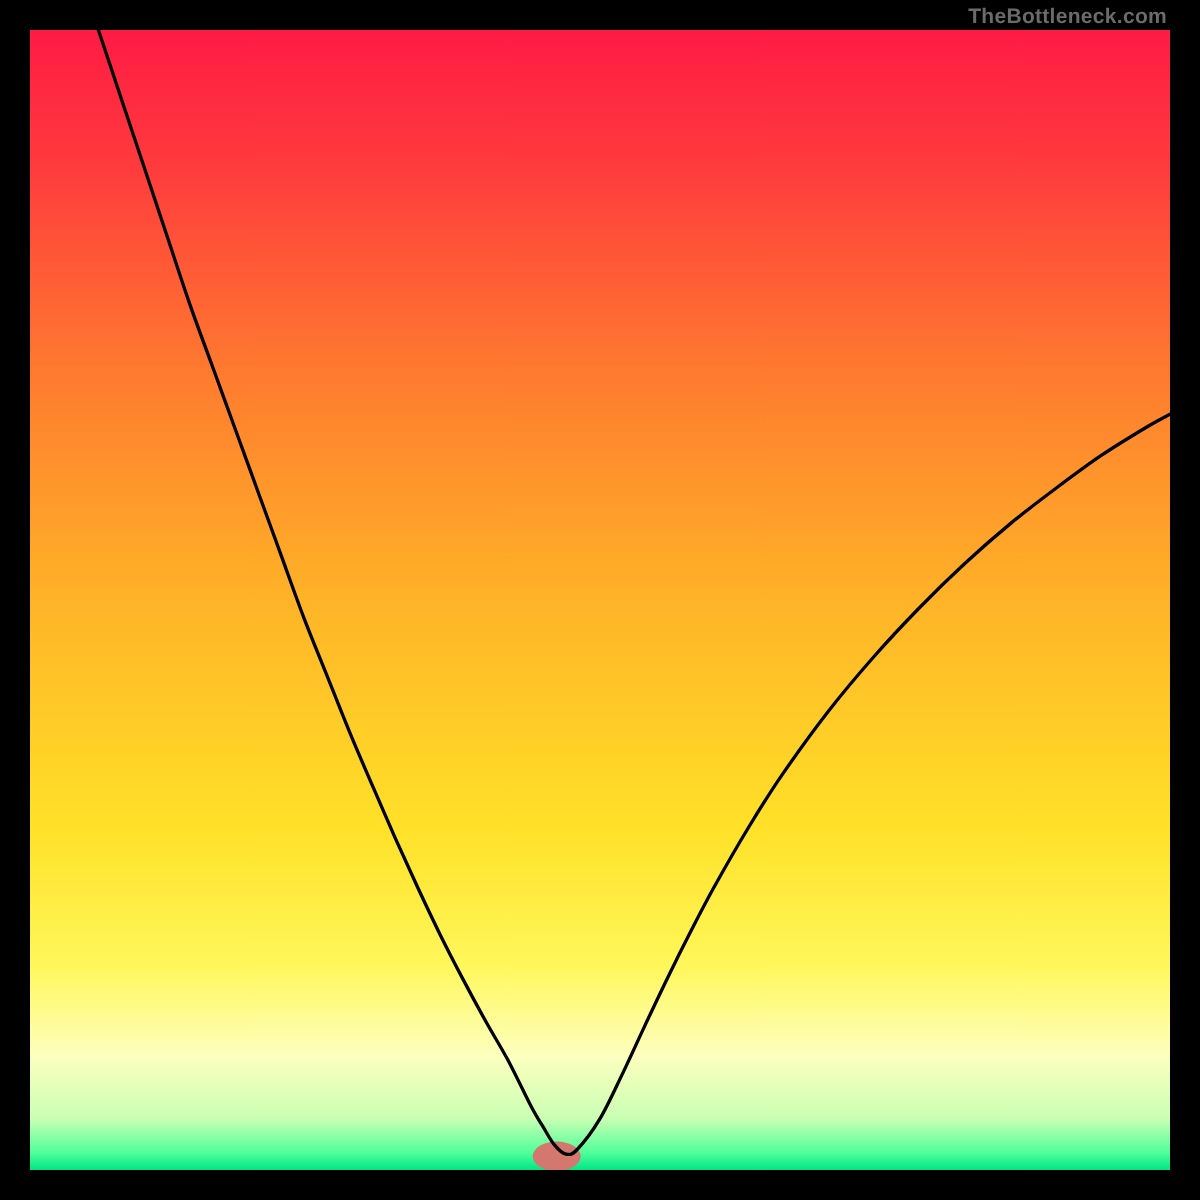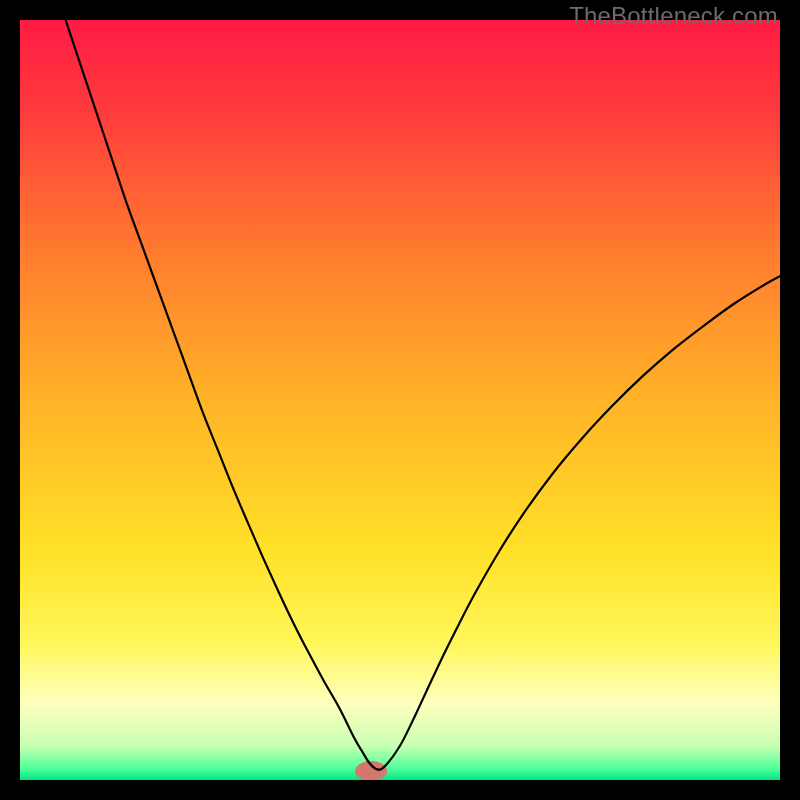--- a/index.html
+++ b/index.html
@@ -24,22 +24,22 @@
     left: 0;
     top: 0;
     width: 760px;
     height: 760px;
   }
   .watermark {
     position: absolute;
     top: 2px;
     right: 22px;
     color: #6b6b6b;
-    font-size: 24px;
-    font-weight: 400;
+    font-size: 14px;
+    font-weight: 700;
     letter-spacing: 0.2px;
   }
   svg { display: block; }
 </style>
 </head>
 <body>
 
 <div class="frame">
   <svg class="plot" viewBox="0 0 760 760">
     <defs>

